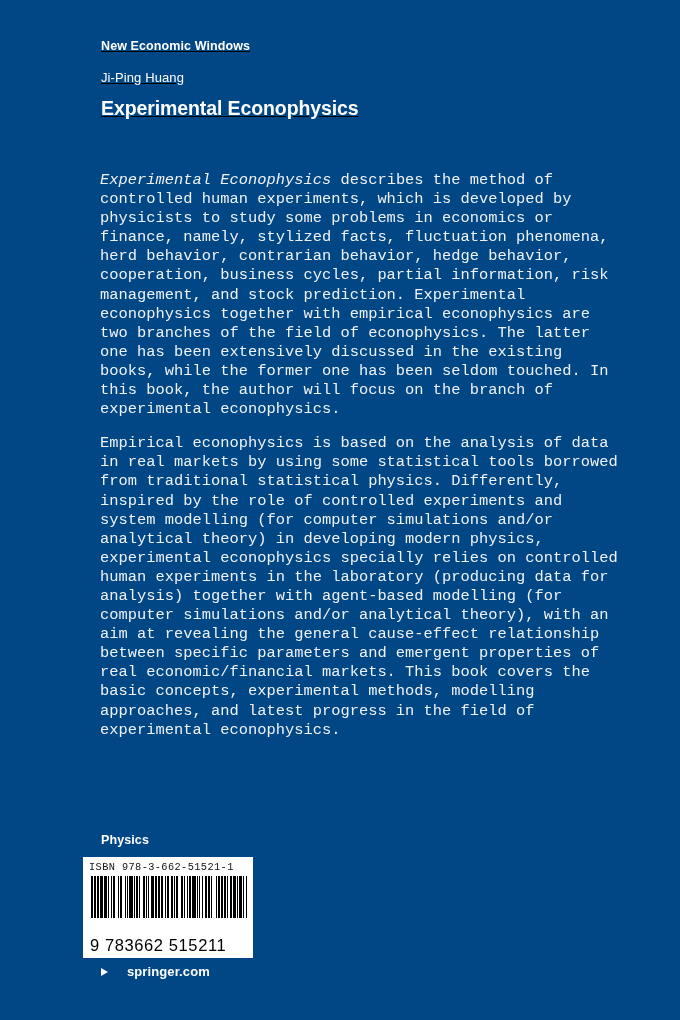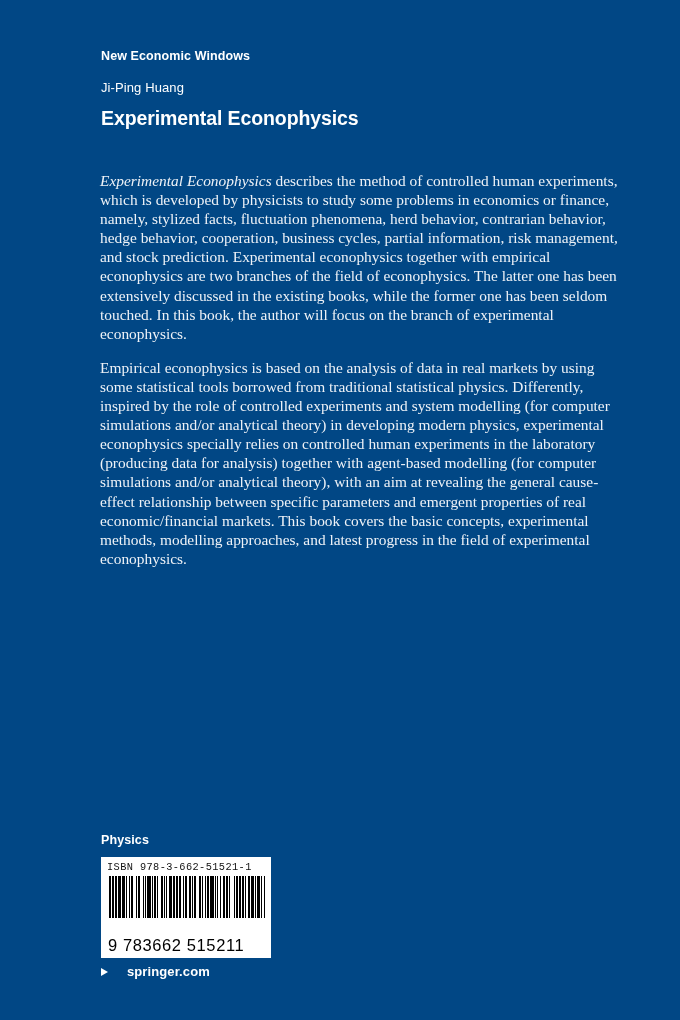--- a/index.html
+++ b/index.html
@@ -18,22 +18,23 @@
   .cover {
     position: absolute;
     inset: 0;
     background: #014785;
   }
 
   
   .header {
     position: absolute;
     left: 101px;
-    top: 49px;
+    top: 39px;
     width: 520px;
+    text-decoration: underline;
   }
   .series-name {
     font-family: "Liberation Sans", sans-serif;
     font-weight: bold;
     font-size: 12.5px;
     letter-spacing: 0.1px;
     color: #ffffff;
     line-height: 1.2;
   }
   .author-name {
@@ -66,21 +67,21 @@
 
   
   .blurb {
     position: absolute;
     left: 100px;
     top: 171px;
     width: 518px;
   }
   .blurb p {
     margin: 0 0 15px 0;
-    font-family: Liberation Serif, serif;
+    font-family: Liberation Mono, monospace;
     font-size: 15.4px;
     line-height: 19.1px;
     color: #eef2f7;
     text-align: left;
     letter-spacing: 0.01px;
   }
   .blurb p:last-child { margin-bottom: 16px; }
   .blurb em {
     font-style: italic;
   }
@@ -92,21 +93,21 @@
     top: 833px;
     font-family: "Liberation Sans", sans-serif;
     font-weight: bold;
     font-size: 12.5px;
     color: #ffffff;
     letter-spacing: 0.1px;
   }
 
   .barcode-box {
     position: absolute;
-    left: 101px;
+    left: 83px;
     top: 857px;
     width: 170px;
     height: 101px;
     background: #ffffff;
     box-sizing: border-box;
     padding: 4px 5px 3px 6px;
     display: flex;
     flex-direction: column;
   }
   .isbn-text {

